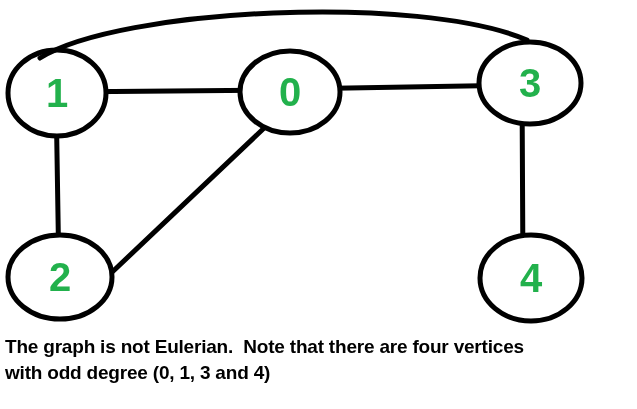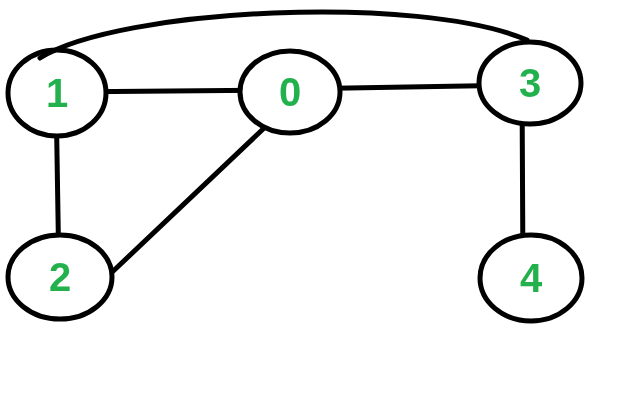--- a/index.html
+++ b/index.html
@@ -80,14 +80,18 @@
       </g>
     <g id="labels-layer">
         <text class="node-label" x="57" y="107" fill="#22b14c">1</text>
         <text class="node-label" x="290" y="106" fill="#22b14c">0</text>
         <text class="node-label" x="530" y="97" fill="#22b14c">3</text>
         <text class="node-label" x="60" y="291" fill="#22b14c">2</text>
         <text class="node-label" x="531" y="292" fill="#22b14c">4</text>
       </g>
   </svg>
 
+  <div class="caption">
+    <div class="caption-line">The graph is not Eulerian.  Note that there are four vertices</div>
+    <div class="caption-line">with odd degree (0, 1, 3 and 4)</div>
+  </div>
 
 </div>
 
 </body></html>

